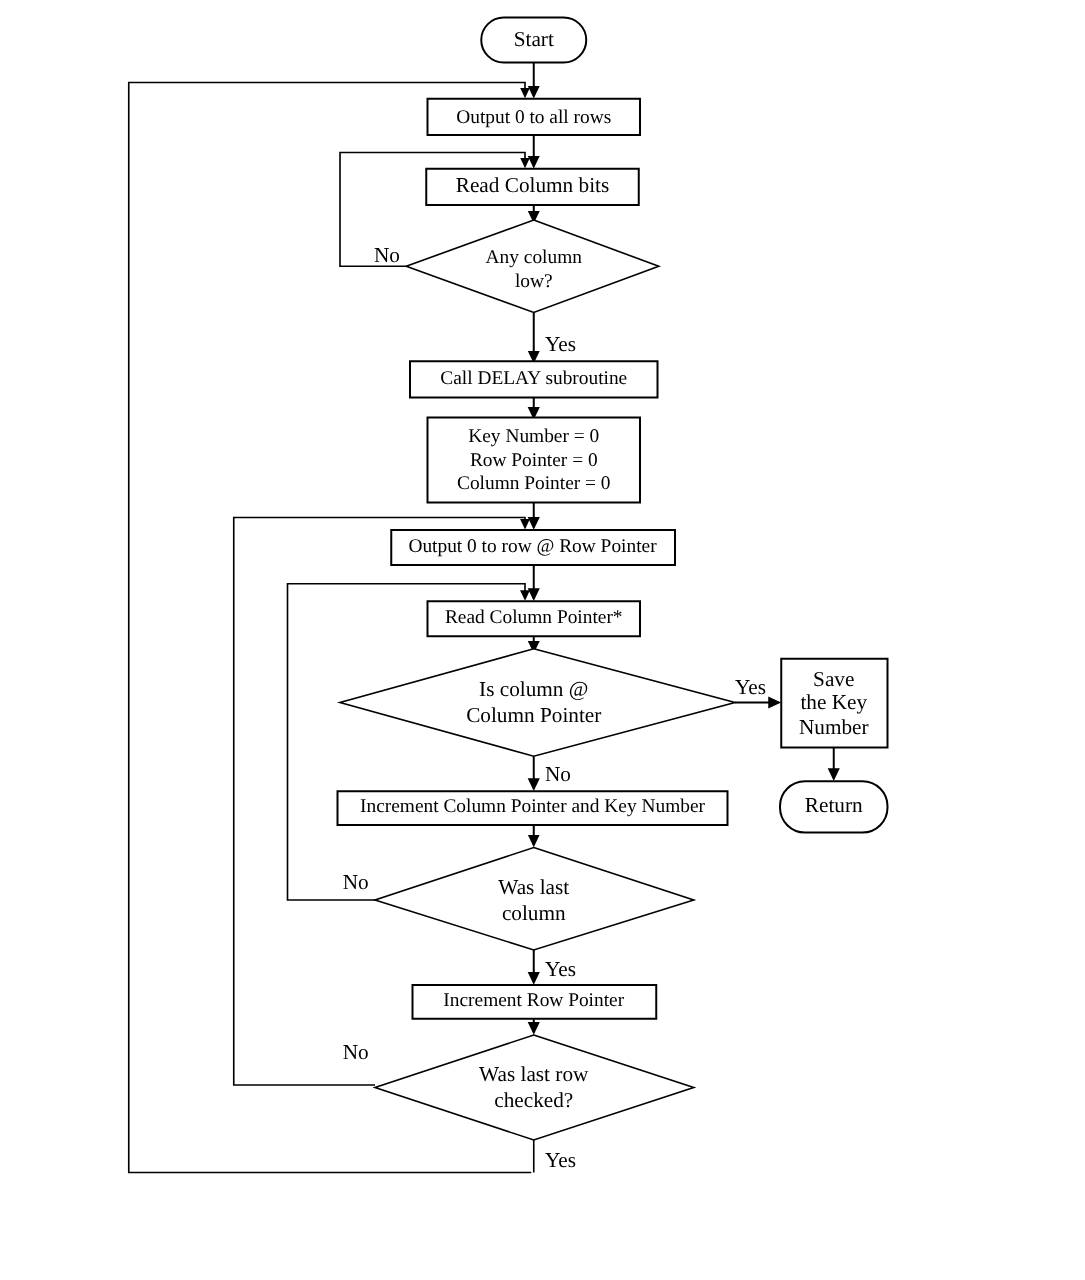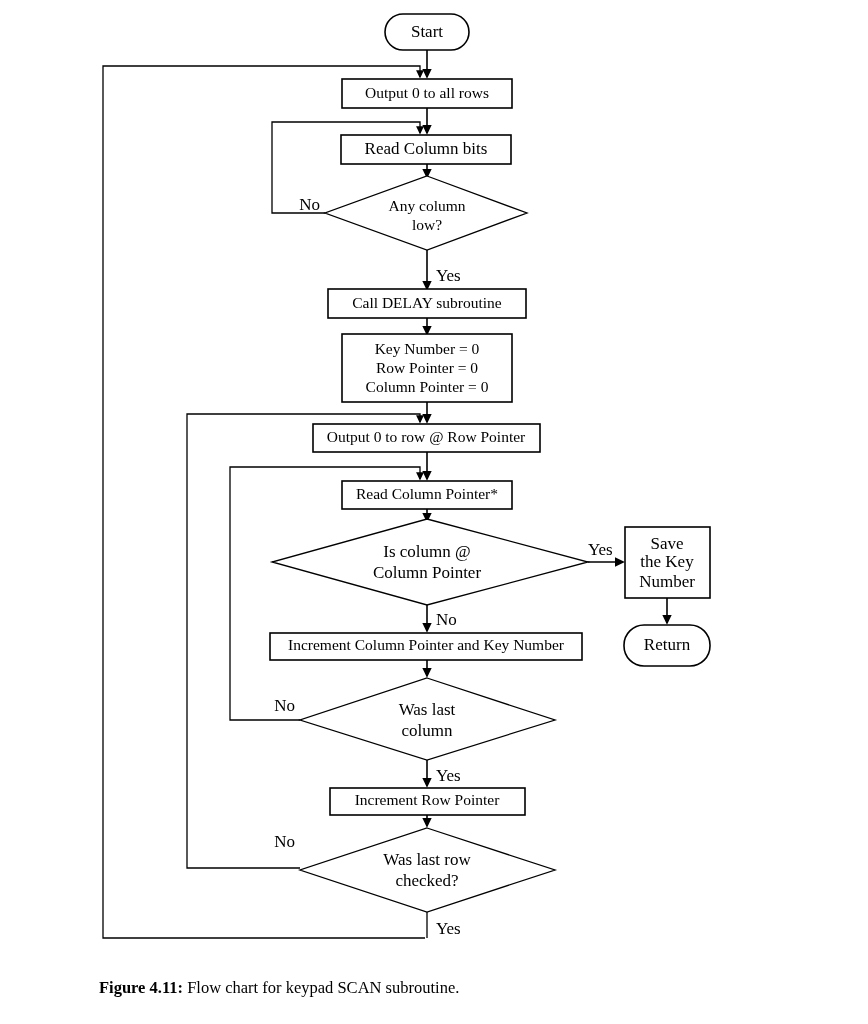--- a/index.html
+++ b/index.html
@@ -232,17 +232,14 @@
     <text class="edge-label-end" x="295" y="707">No</text>
 
     <text class="edge-label" x="436" y="777">Yes</text>
 
     <text class="edge-label-end" x="295" y="843">No</text>
 
     <text class="edge-label" x="436" y="930">Yes</text>
 
   </svg>
 
-  <div class="caption">
-    <b>Figure 4.11:</b><span> Flow chart for keypad SCAN subroutine.</span>
-  </div>
 
 </div>
 
 </body></html>

